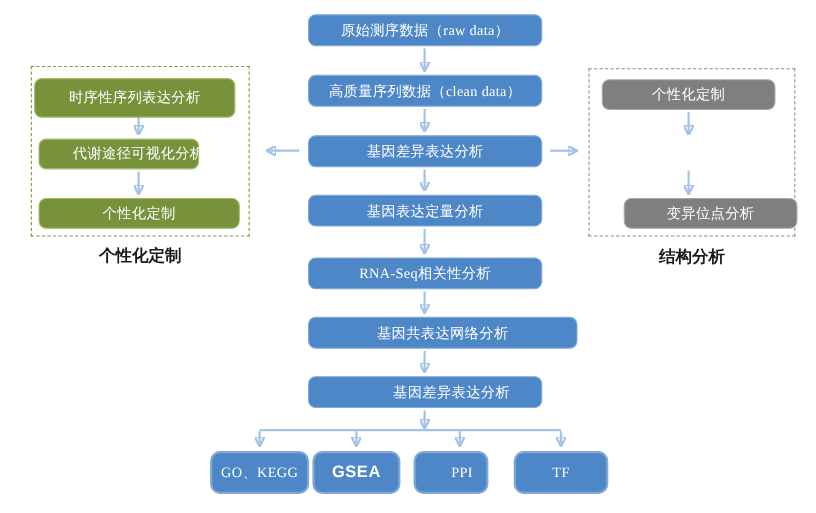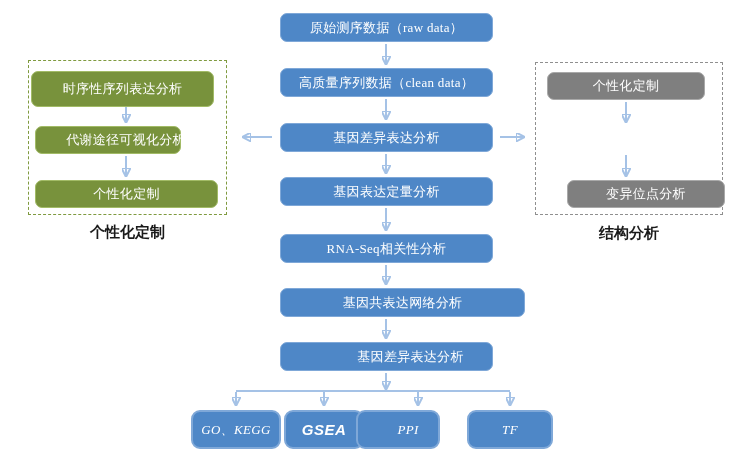--- a/index.html
+++ b/index.html
@@ -47,21 +47,20 @@
     border-radius: 7px;
   }
   .box.gray {
     background: var(--grayFill, #7f7f7f);
     border: 1.5px solid var(--grayBorder, #a9a9a9);
     border-radius: 7px;
   }
   .box.output {
     border-radius: 9px;
     border-width: 2px;
-    font-style: italic;
   }
   .box.output.sans {
     font-family: "Liberation Sans", "DejaVu Sans", sans-serif;
     font-size: 15px;
     font-weight: 600;
     letter-spacing: 0.5px;
   }
   .group-frame {
     position: absolute;
     box-sizing: border-box;
@@ -123,16 +122,16 @@
   <div class="box green" style="left:35px; top:180px; width:183px; height:28px;">个性化定制</div>
   <div class="group-caption" style="left:28px; top:223px; width:199px;">个性化定制</div>
 
   <div class="group-frame gray-frame" style="left:535px; top:62px; width:188px; height:153px;"></div>
   <div class="box gray" style="left:547px; top:72px;  width:158px; height:28px;">个性化定制</div>
   <div class="box gray" style="left:547px; top:180px; width:158px; height:28px;margin-left:20px;">变异位点分析</div>
   <div class="group-caption" style="left:535px; top:224px; width:188px;">结构分析</div>
 
   <div class="box blue output" style="left:191px; top:410px; width:90px; height:39px;">GO、KEGG</div>
   <div class="box blue output sans" style="left:284px; top:410px; width:80px; height:39px;">GSEA</div>
-  <div class="box blue output" style="left:356px; top:410px; width:84px; height:39px;padding-left:20px;">PPI</div>
+  <div class="box blue output" style="left:376px; top:410px; width:68px; height:39px;padding-left:20px;">PPI</div>
   <div class="box blue output" style="left:467px; top:410px; width:86px; height:39px;">TF</div>
 
 </div>
 
 </body></html>

